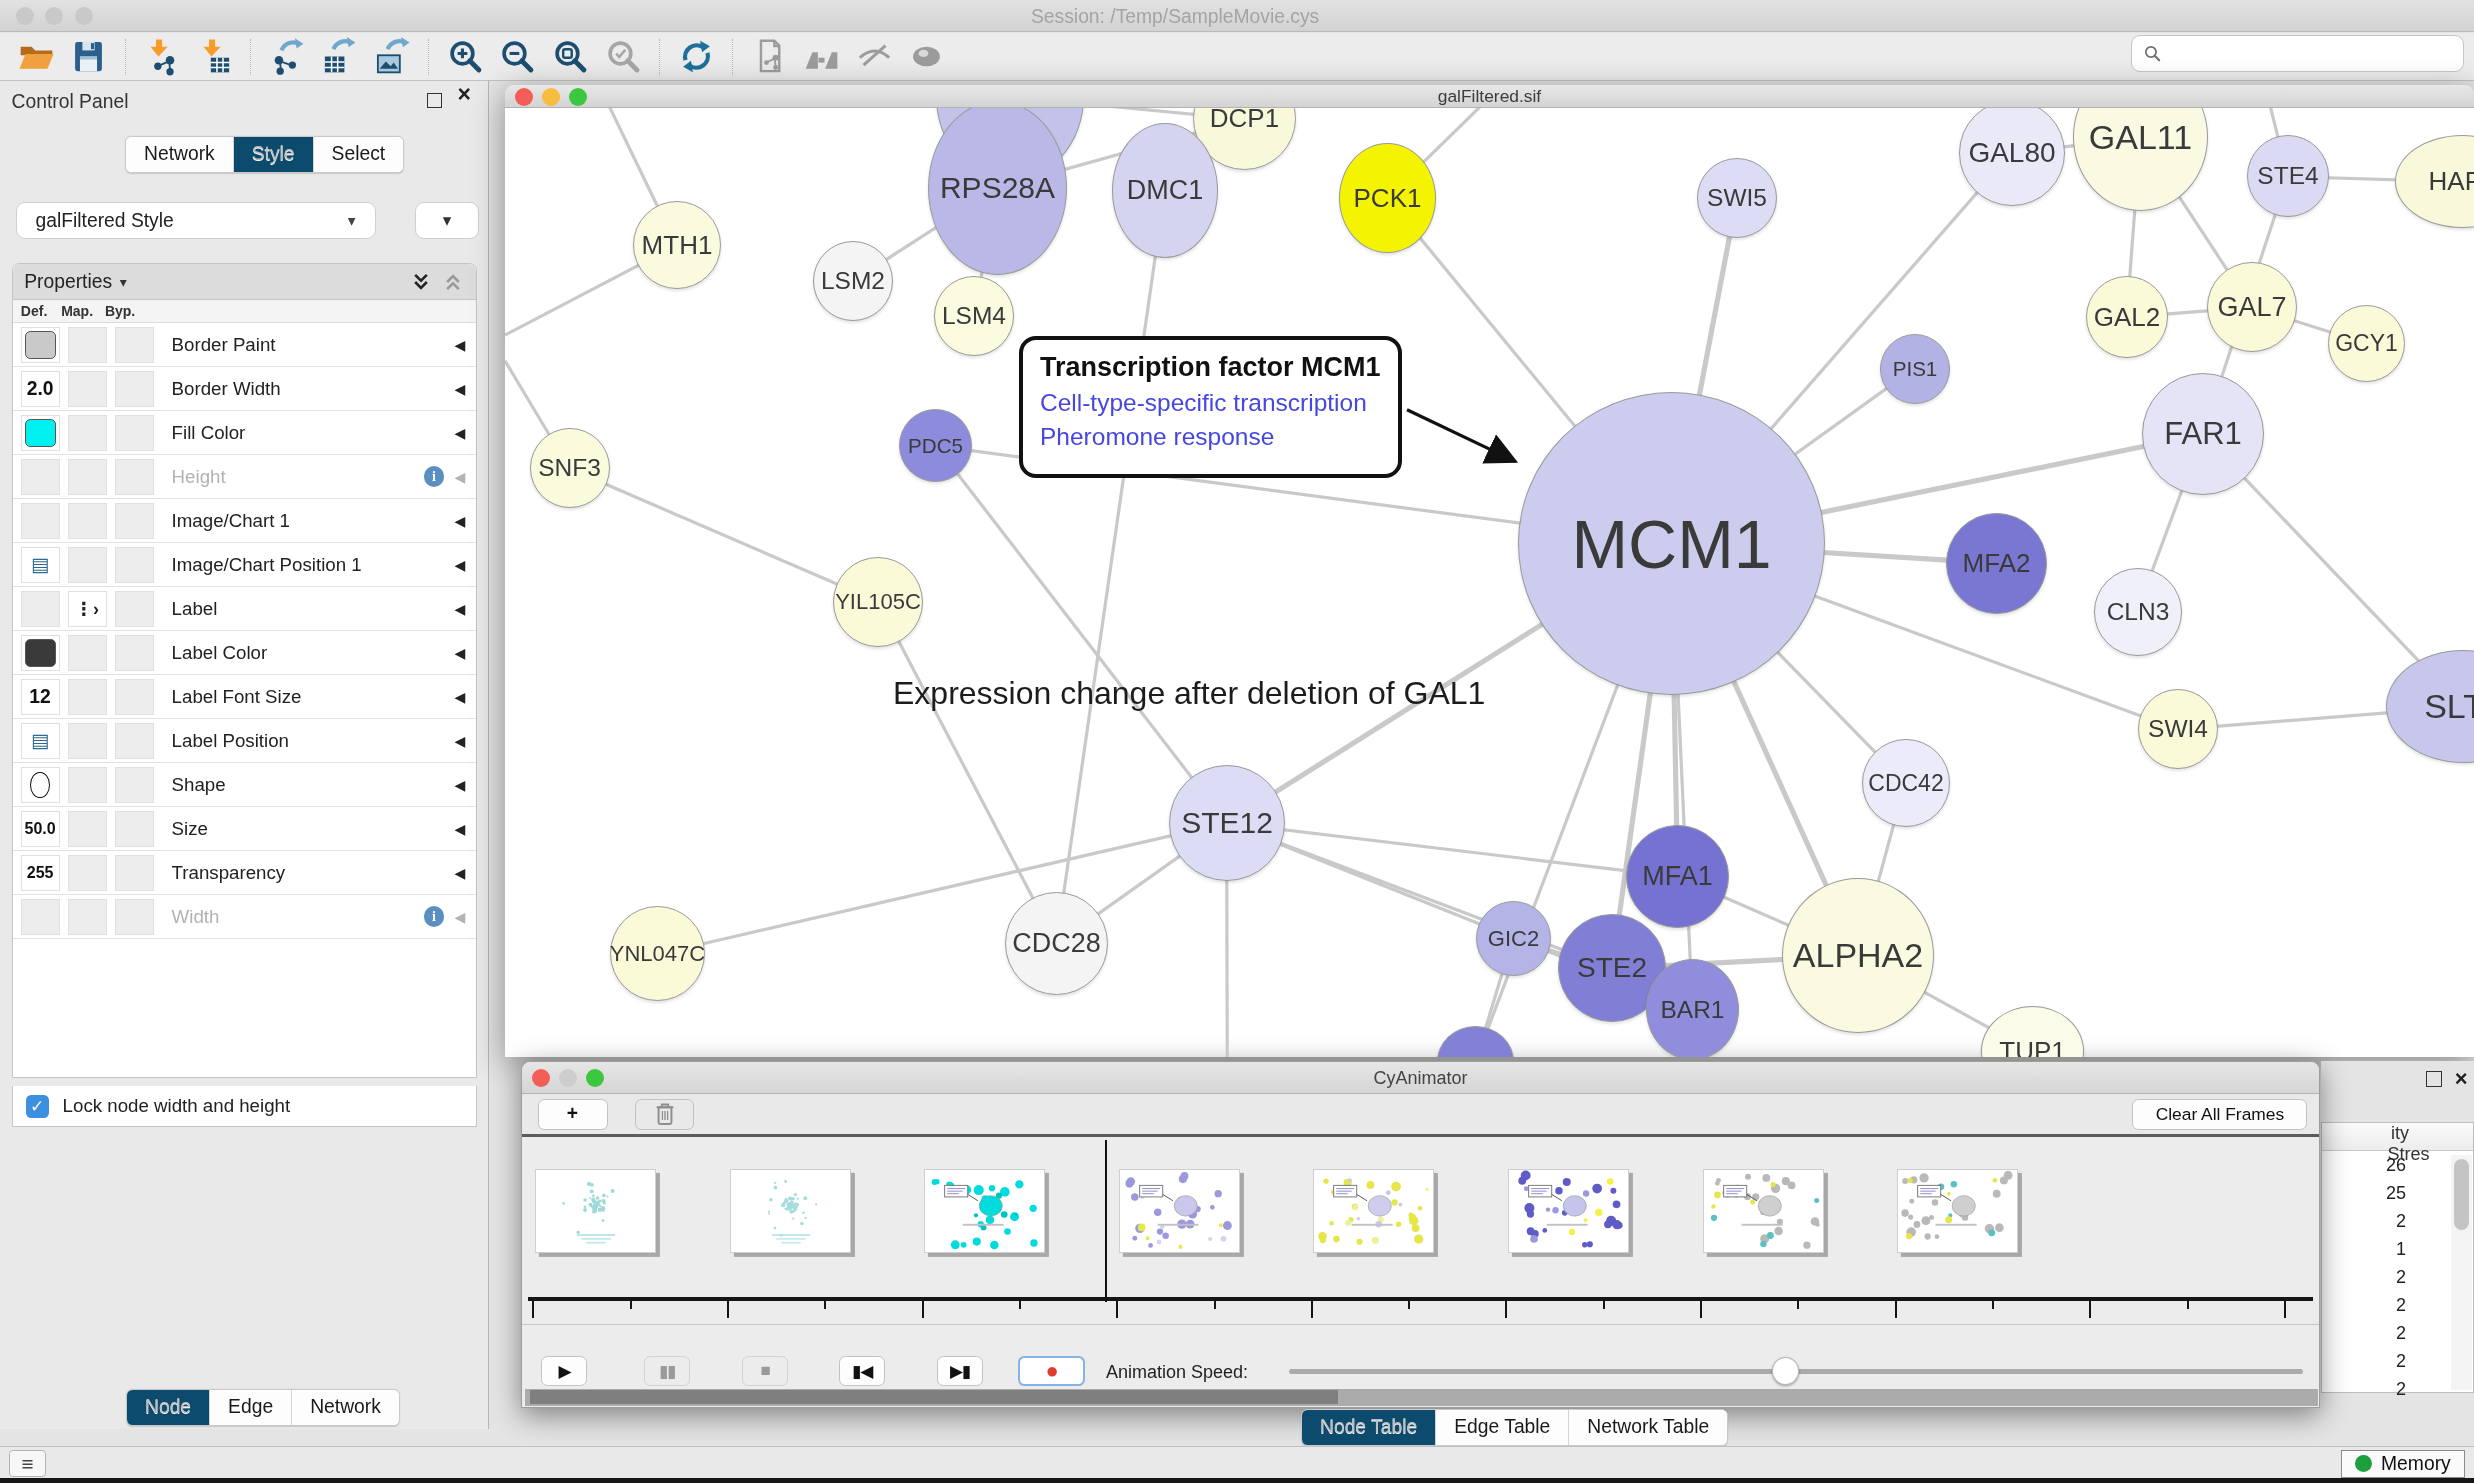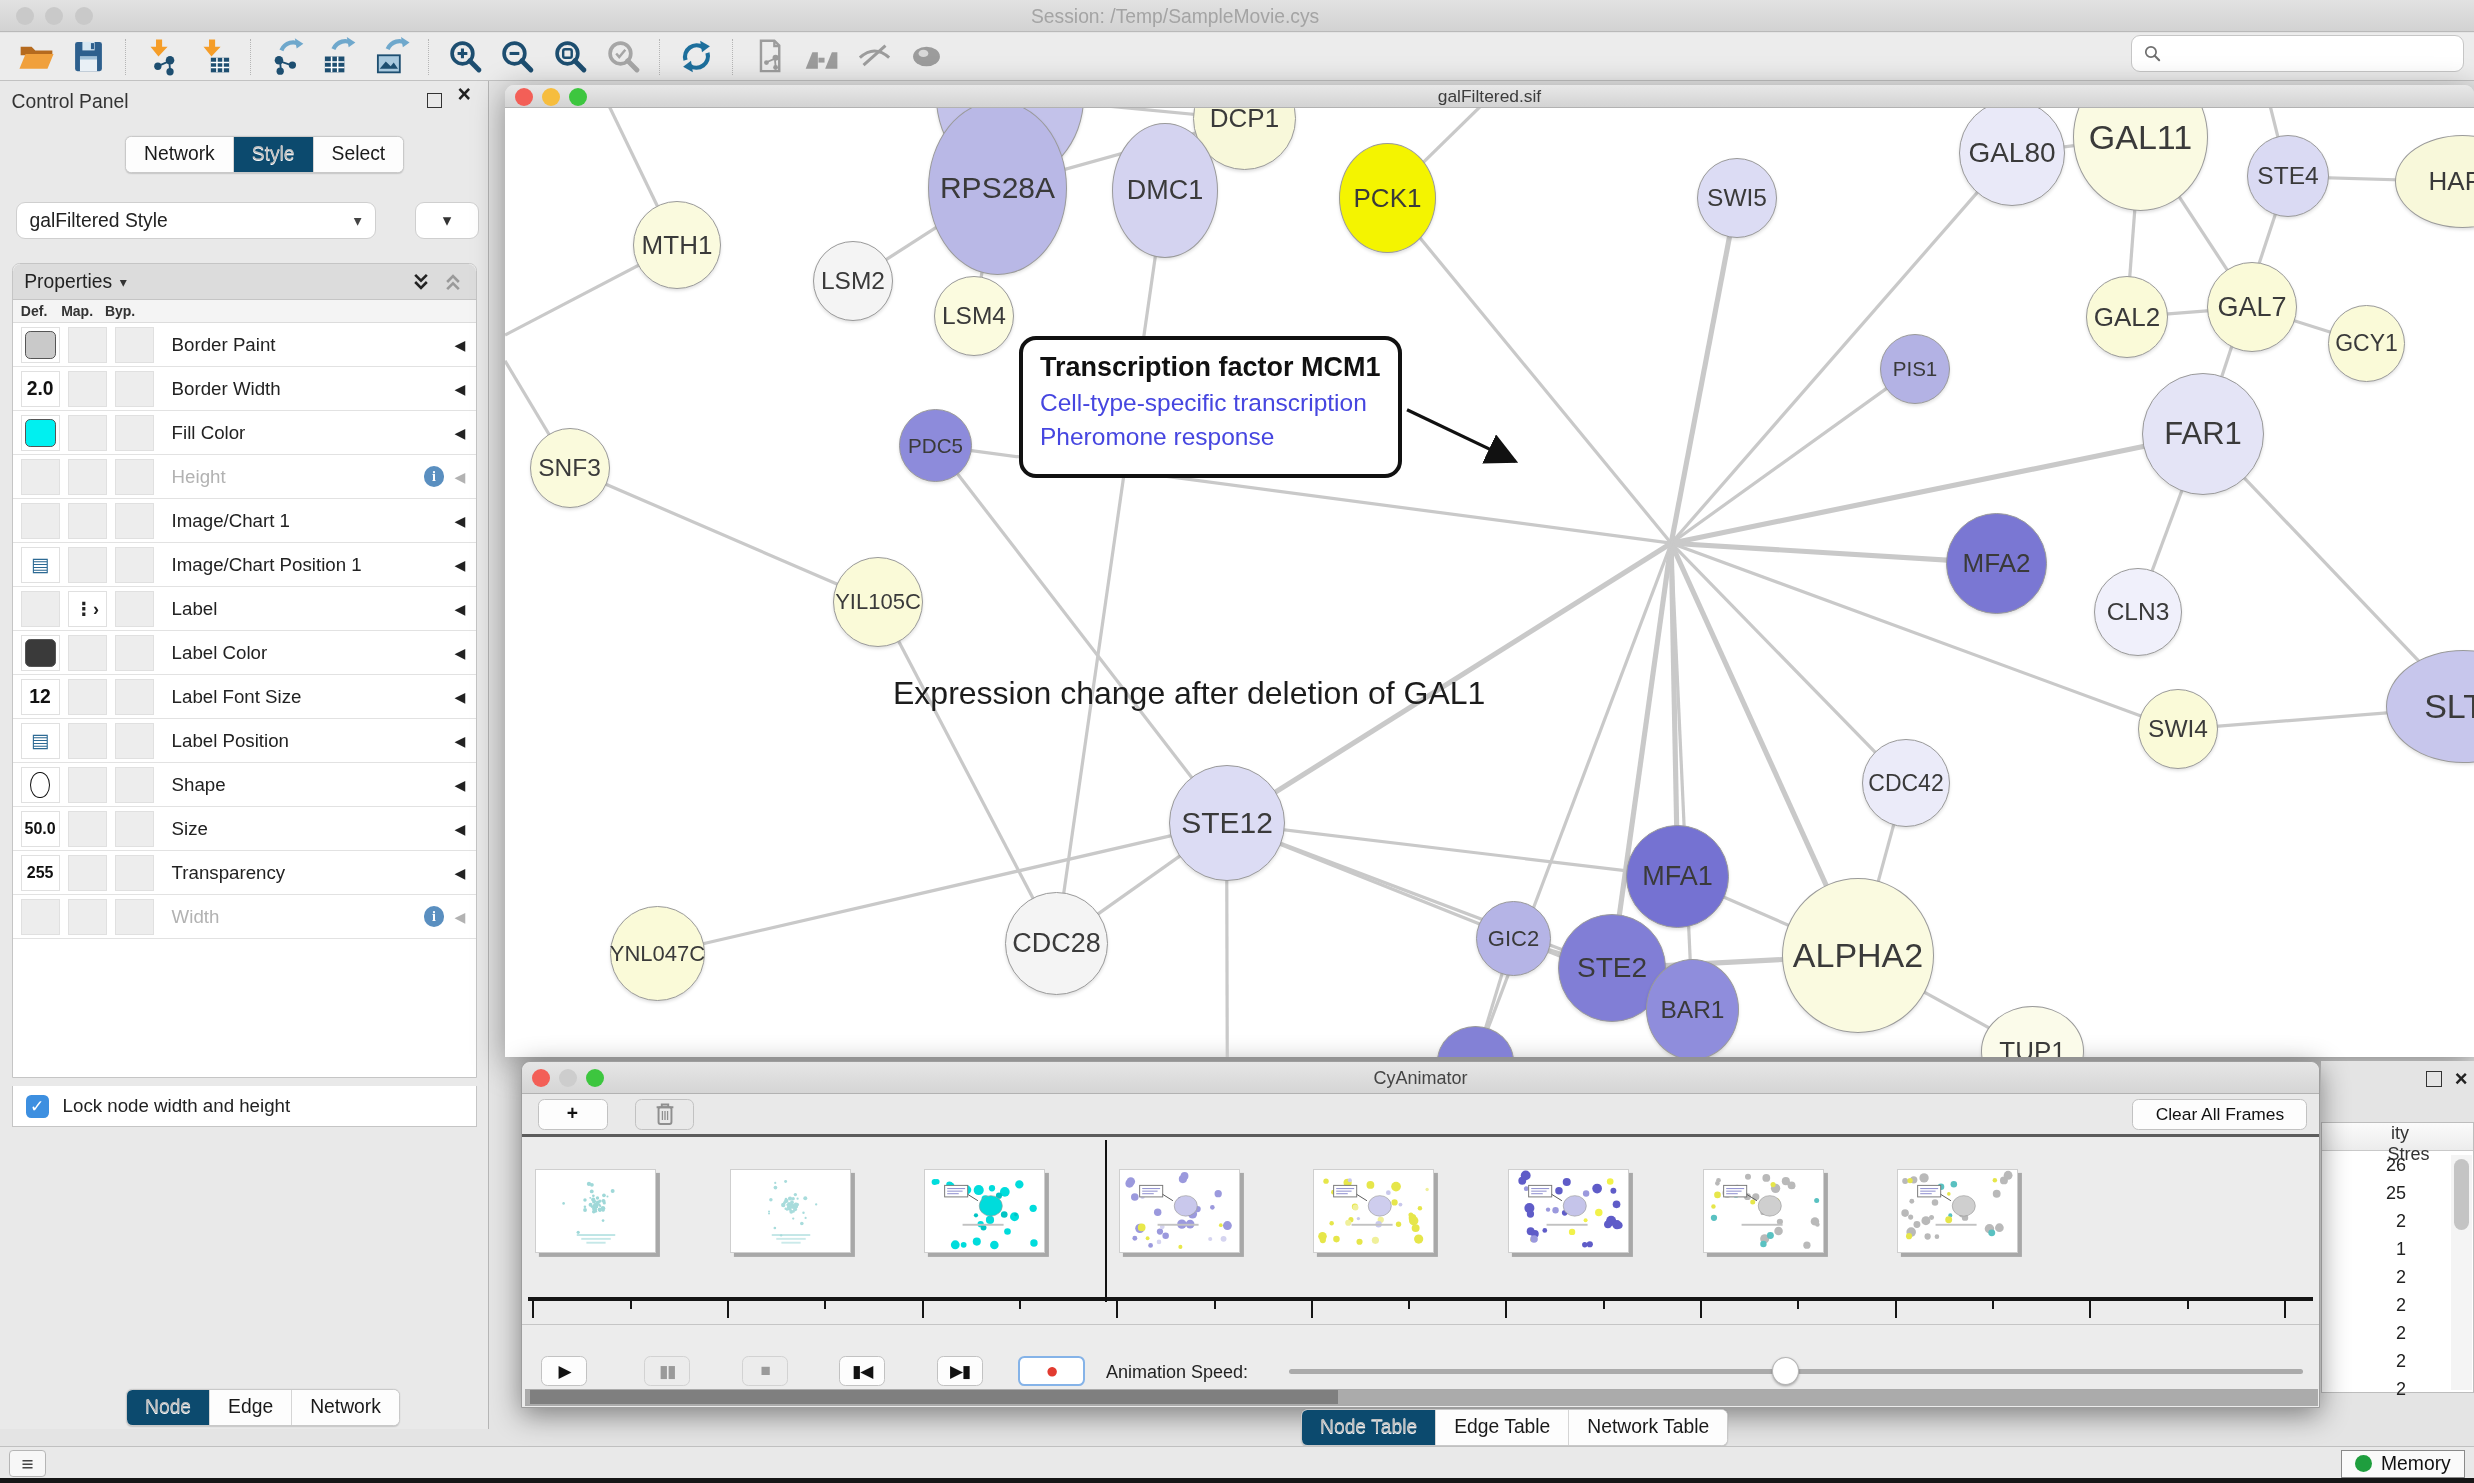--- a/index.html
+++ b/index.html
@@ -29,21 +29,21 @@
   .win-btn-float { position:absolute; width:15.5px; height:15.5px; border:1.9px solid #333; }
   .win-btn-x { position:absolute; font-size:23px; font-weight:bold; color:#222; line-height:15.5px; }
   .seg { position:absolute; display:flex; border:0.6px solid #c9c9c9; border-radius:6.4px;
     overflow:hidden; background:#fff; box-shadow:0 0.6px 1.3px rgba(0,0,0,.15); }
   .seg .seg-btn { font-size:19.3px; color:#1a1a1a; padding:6.4px 18px; background:#fdfdfd;
     border-left:0.6px solid #d5d5d5; display:flex; align-items:center; justify-content:center; }
   .seg .seg-btn:first-child { border-left:none; }
   .seg .seg-btn.active { background:#0c4a6e; color:#bfbfbf; text-shadow:0 0.6px 0 #fff; }
   #style-combo { position:absolute; left:15.5px; top:121px; width:360px; height:37px; background:#fff;
     border:1.3px solid #cfcfcf; border-radius:9px; display:flex; align-items:center; font-size:19.3px; color:#222;
-    padding:0 13px; justify-content:space-between; }
+    padding:0 19px; justify-content:space-between; }
   #style-menu-btn { position:absolute; left:415px; top:121px; width:64px; height:37px; background:#fff;
     border:1.3px solid #cfcfcf; border-radius:9px; display:flex; align-items:center; justify-content:center;
     font-size:17px; color:#333; }
   #props { position:absolute; left:11.6px; top:182px; width:465px; height:815px; background:#fff;
     border:0.6px solid #c5c5c5; border-radius:7.7px 7.7px 0 0; }
   #props-header { height:36px; background:#dcdcdc; border-radius:7.7px 7.7px 0 0; display:flex;
     align-items:center; padding:0 11.6px; font-size:19.3px; color:#222; border-bottom:0.6px solid #c5c5c5; }
   #props-header .chev { margin-left:auto; display:flex; gap:10.3px; }
   #props-cols { height:23px; display:flex; font-size:14px; font-weight:bold; color:#333;
     align-items:center; background:#f4f4f4; border-bottom:0.6px solid #dcdcdc; }
@@ -577,20 +577,21 @@
         <div class="node" style="left: 128px; top: 93px; width: 88px; height: 88px; background: rgb(250, 250, 222); font-size: 26px;">MTH1</div>
         <div class="node" style="left: 308px; top: 133px; width: 80px; height: 80px; background: rgb(244, 244, 244); font-size: 24.5px;">LSM2</div>
         <div class="node" style="left: 429px; top: 168px; width: 80px; height: 80px; background: rgb(251, 251, 223); font-size: 24.5px;">LSM4</div>
         <div class="node" style="left: 1581px; top: 168px; width: 82px; height: 82px; background: rgb(250, 250, 216); font-size: 26px;">GAL2</div>
         <div class="node" style="left: 1702px; top: 154px; width: 90px; height: 90px; background: rgb(250, 250, 216); font-size: 27px;">GAL7</div>
         <div class="node" style="left: 1823px; top: 197px; width: 77px; height: 77px; background: rgb(250, 250, 216); font-size: 23px;">GCY1</div>
         <div class="node" style="left: 1375px; top: 226px; width: 70px; height: 70px; background: rgb(179, 178, 228); font-size: 20.6px;">PIS1</div>
         <div class="node" style="left: 1637px; top: 265px; width: 122px; height: 122px; background: rgb(228, 228, 246); font-size: 31px;">FAR1</div>
         <div class="node" style="left: 24.5px; top: 320px; width: 80px; height: 80px; background: rgb(250, 250, 220); font-size: 24.5px;">SNF3</div>
         <div class="node" style="left: 394px; top: 301px; width: 73px; height: 73px; background: rgb(141, 139, 219); font-size: 20.6px;">PDC5</div>
+        <div class="node" style="left: 1013px; top: 284px; width: 307px; height: 303px; background: rgb(204, 204, 238); font-size: 68px;">MCM1</div>
         <div class="node" style="left: 1441px; top: 405px; width: 101px; height: 101px; background: rgb(122, 119, 211); font-size: 26px;">MFA2</div>
         <div class="node" style="left: 1589px; top: 460px; width: 88px; height: 88px; background: rgb(240, 240, 251); font-size: 24.5px;">CLN3</div>
         <div class="node" style="left: 328px; top: 449px; width: 90px; height: 90px; background: rgb(250, 250, 216); font-size: 22px;">YIL105C</div>
         <div class="node" style="left: 1633px; top: 581px; width: 80px; height: 80px; background: rgb(250, 250, 216); font-size: 24.5px;">SWI4</div>
         <div class="node" style="left: 1881px; top: 542px; width: 155px; height: 113px; background: rgb(199, 198, 236); font-size: 34px;">SLT2</div>
         <div class="node" style="left: 1357px; top: 631px; width: 88px; height: 88px; background: rgb(235, 235, 249); font-size: 23px;">CDC42</div>
         <div class="node" style="left: 664px; top: 657px; width: 116px; height: 116px; background: rgb(220, 220, 244); font-size: 30px;">STE12</div>
         <div class="node" style="left: 500px; top: 784px; width: 103px; height: 103px; background: rgb(244, 244, 244); font-size: 27px;">CDC28</div>
         <div class="node" style="left: 971px; top: 793px; width: 75px; height: 75px; background: rgb(181, 180, 230); font-size: 22px;">GIC2</div>
         <div class="node" style="left: 1121px; top: 717px; width: 103px; height: 103px; background: rgb(117, 114, 210); font-size: 27px;">MFA1</div>

